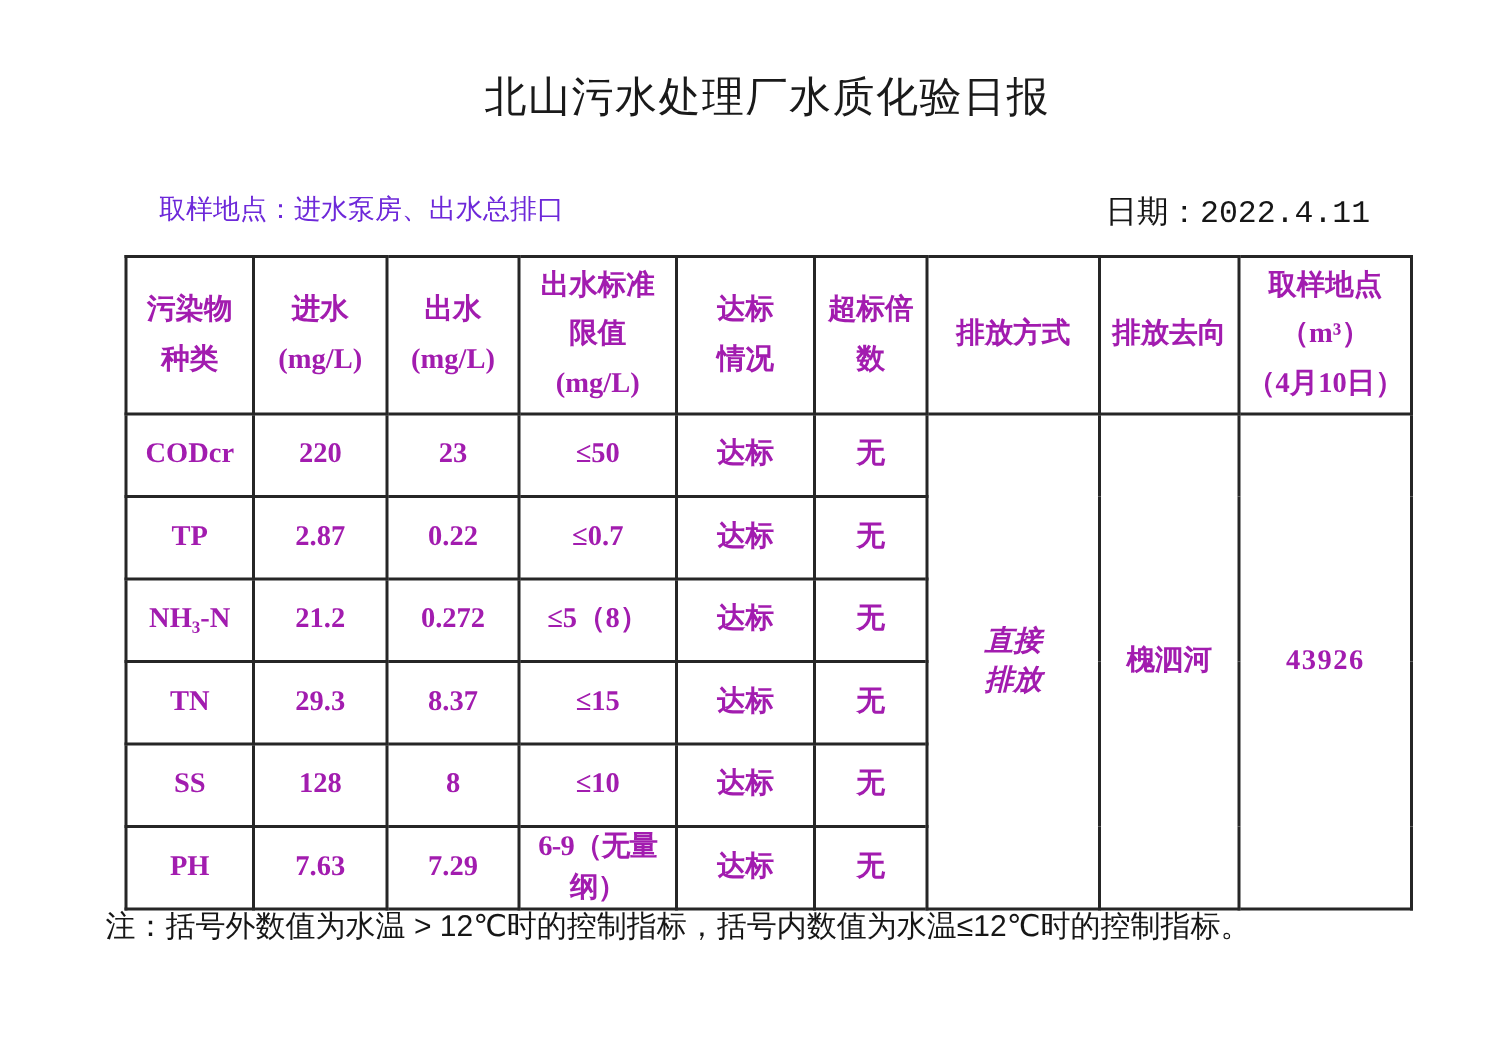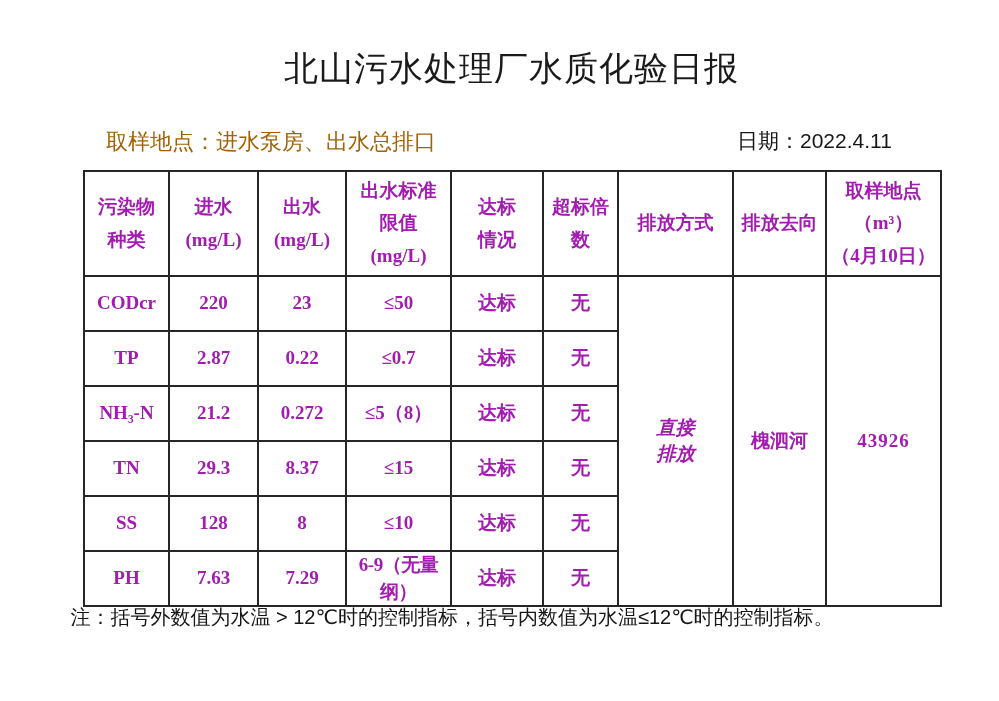--- a/index.html
+++ b/index.html
@@ -5,30 +5,30 @@
   html,body { margin:0; padding:0; }
   body {
     width:999px; height:701px; background:#ffffff; position:relative;
     font-family:"Liberation Sans","DejaVu Sans",sans-serif; color:#111;
     overflow:hidden;
   }
   .title {
     position:absolute; top:46px; left:83px; width:857px;
     text-align:center;
     font-family:"Liberation Serif","DejaVu Serif",serif;
-    font-size:34px; font-weight:400; color:#1a1a1a;
+    font-size:28px; font-weight:400; color:#1a1a1a;
     letter-spacing:1px; white-space:nowrap;
   }
   .meta-sampling {
     position:absolute; top:127px; left:106px;
-    font-size:22px; color:#a16207; white-space:nowrap;
+    font-size:18px; color:#6d28d9; white-space:nowrap;
   }
   .meta-date {
     position:absolute; top:127px; left:737px;
-    font-size:21px; color:#161616; white-space:nowrap;
+    font-size:21px; color:#161616; white-space:nowrap;font-family:Liberation Mono, monospace;
   }
   table.report {
     position:absolute; top:170px; left:83px; width:857px;
     border-collapse:collapse; table-layout:fixed;
     font-family:"Liberation Serif","DejaVu Serif",serif;
     font-weight:700; color:#a21caf;
   }
   table.report th, table.report td {
     border:2px solid #262626;
     text-align:center; vertical-align:middle;

